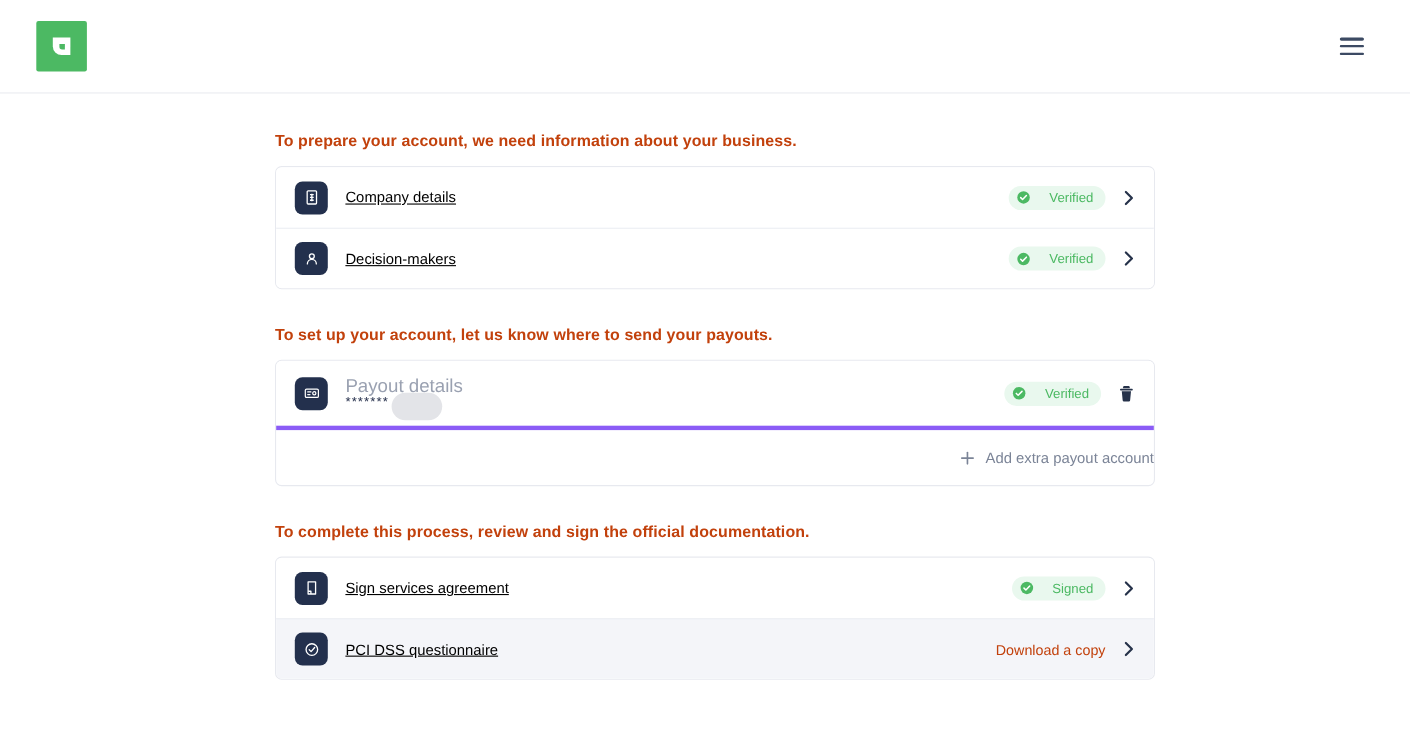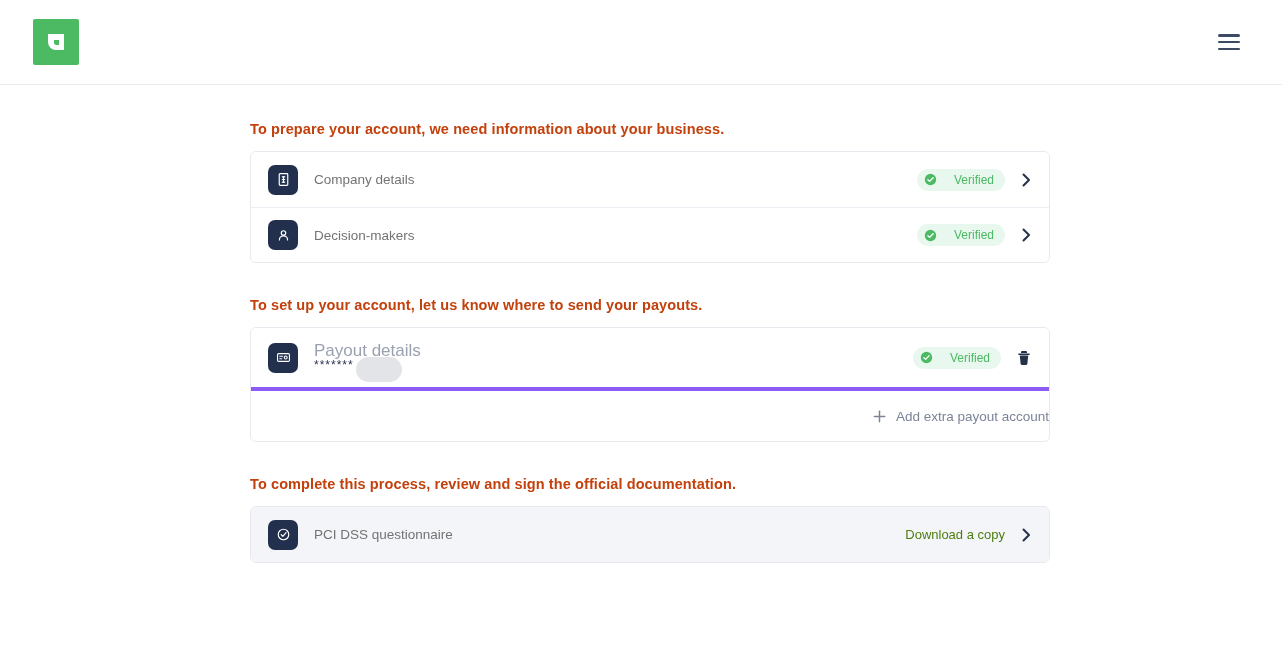--- a/index.html
+++ b/index.html
@@ -101,22 +101,23 @@
     display: flex;
     align-items: center;
     justify-content: center;
     flex: 0 0 auto;
   }
   .row-icon svg { display: block; }
 
   .row-label {
     margin-left: 16px;
     font-size: 13.5px;
-    color: #737373;
+    color: #000000;
     flex: 1 1 auto;
+    text-decoration: underline;
   }
 
   .row-stack {
     margin-left: 16px;
     flex: 1 1 auto;
     display: flex;
     flex-direction: column;
     justify-content: center;
     position: relative;
   }
@@ -169,21 +170,21 @@
     display: flex;
     align-items: center;
     justify-content: center;
     color: #2a3category;
     color: #2a3category;
   }
   .chevron svg { display: block; }
 
   .link-download {
     font-size: 13px;
-    color: #4d7c0f;
+    color: #c2410c;
     cursor: pointer;
     text-align: right;
   }
 
   .trash {
     width: 18px;
     display: flex;
     align-items: center;
     justify-content: center;
     cursor: pointer;
@@ -330,20 +331,43 @@
           <span class="add-row-label">Add extra payout account</span>
         </div>
 
       </div>
     </div>
 
     <div class="section">
       <div class="section-heading">To complete this process, review and sign the official documentation.</div>
       <div class="card">
 
+        <div class="row">
+          <div class="row-icon">
+            <svg width="17" height="17" viewBox="0 0 20 20" fill="none" stroke="#ffffff" stroke-width="1.4">
+              <path d="M6 3.5 h8 v13 h-8 z" stroke-linejoin="round"></path>
+              <path d="M6 13.5 h3 v3" stroke-linejoin="round"></path>
+            </svg>
+          </div>
+          <div class="row-label">Sign services agreement</div>
+          <div class="row-right">
+            <div class="badge">
+              <svg width="13" height="13" viewBox="0 0 16 16">
+                <circle cx="8" cy="8" r="7" fill="#4cb963"></circle>
+                <path d="M4.8 8.2 L6.9 10.3 L11.2 5.9" stroke="#ffffff" stroke-width="1.7" fill="none" stroke-linecap="round" stroke-linejoin="round"></path>
+              </svg>
+              <span class="badge-text">Signed</span>
+            </div>
+            <div class="chevron">
+              <svg width="9" height="14" viewBox="0 0 9 14" fill="none" stroke="#26324a" stroke-width="2" stroke-linecap="round" stroke-linejoin="round">
+                <path d="M1.5 1.5 L7 7 L1.5 12.5"></path>
+              </svg>
+            </div>
+          </div>
+        </div>
 
         <div class="row highlight">
           <div class="row-icon">
             <svg width="17" height="17" viewBox="0 0 20 20" fill="none" stroke="#ffffff" stroke-width="1.4">
               <circle cx="10" cy="10" r="6.2"></circle>
               <path d="M7.2 10.2 L9.2 12.2 L13 7.8" stroke-linecap="round" stroke-linejoin="round"></path>
             </svg>
           </div>
           <div class="row-label">PCI DSS questionnaire</div>
           <div class="row-right">

